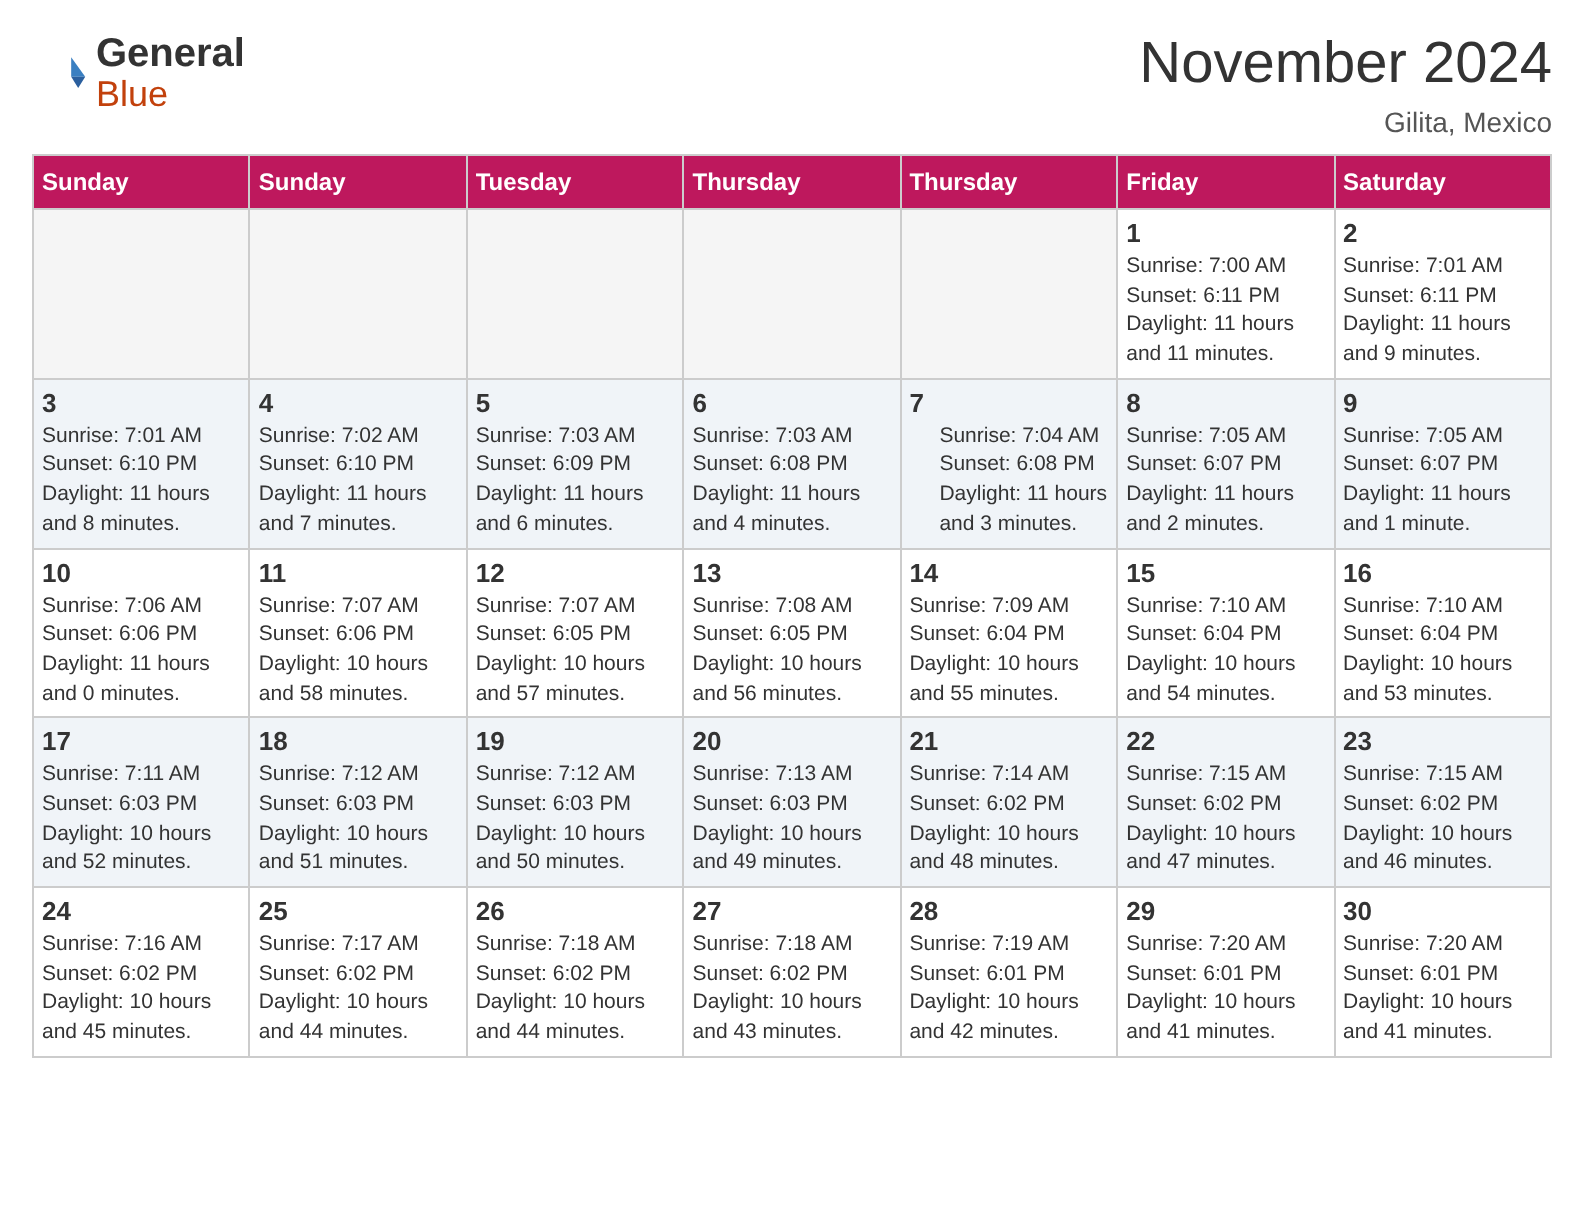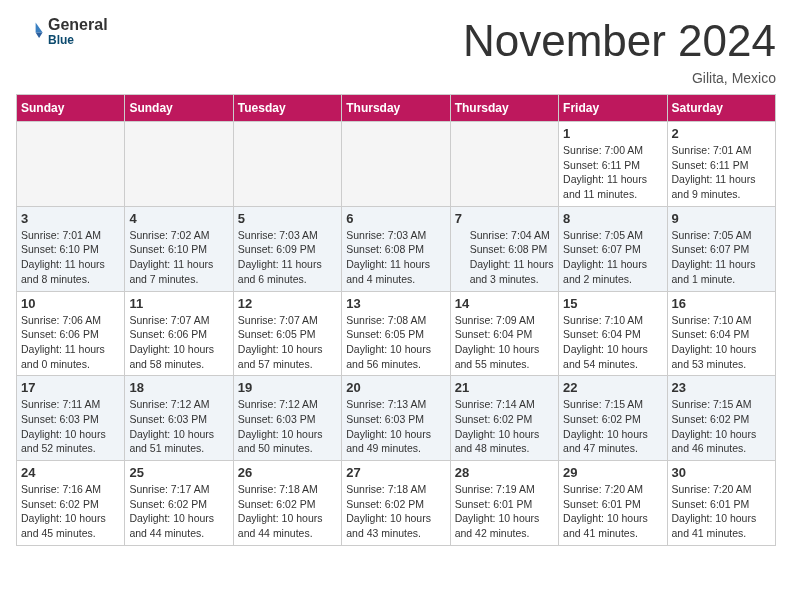--- a/index.html
+++ b/index.html
@@ -20,38 +20,38 @@
       display: flex;
       align-items: center;
       gap: 4px;
     }
     .logo-text {
       display: flex;
       flex-direction: column;
       line-height: 1.1;
     }
     .logo-general {
-      font-size: 16px;
+      font-size: 20px;
       font-weight: bold;
       color: #333;
     }
     .logo-blue {
-      font-size: 12px;
-      font-weight: bold;
-      color: #0c4a6e;
+      font-size: 18px;
+      font-weight: normal;
+      color: #c2410c;
     }
     .logo-icon {
       width: 28px;
       height: 28px;
     }
     .title-area {
       text-align: right;
     }
     .month-title {
-      font-size: 44px;
+      font-size: 29px;
       font-weight: normal;
       color: #333;
     }
     .location {
       font-size: 14px;
       color: #555;
       margin-top: 4px;
     }
     .calendar {
       width: 100%;

